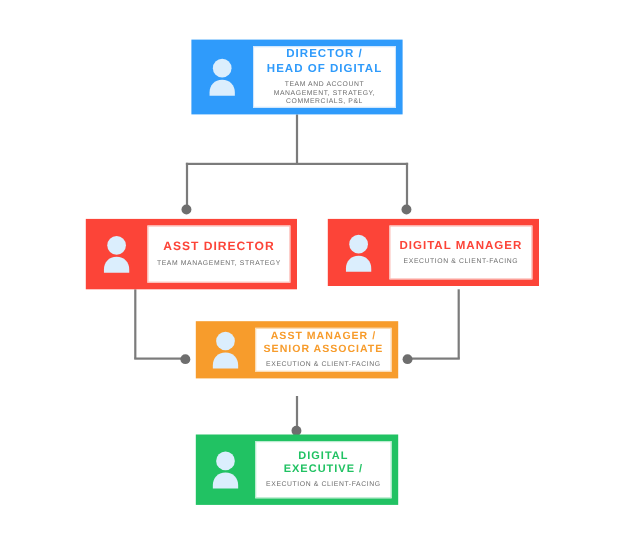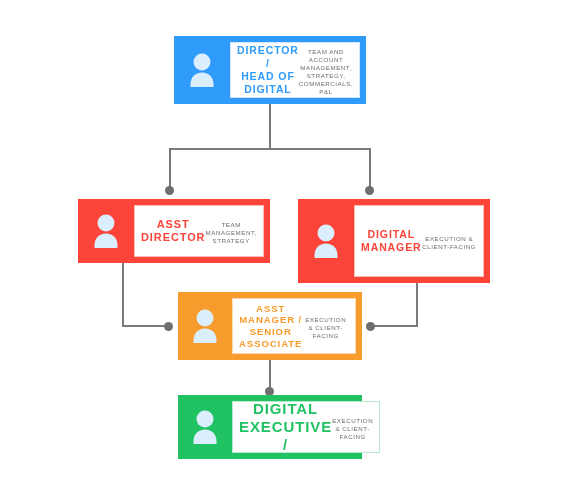--- a/index.html
+++ b/index.html
@@ -46,22 +46,21 @@
     display: flex;
     align-items: center;
     justify-content: center;
     box-sizing: border-box;
   }
   .node-body {
     flex: 1 1 auto;
     background: #ffffff;
     box-sizing: border-box;
     display: flex;
-    flex-direction: row;
-    align-items: center;
+    flex-direction: column;
     justify-content: center;
     text-align: center;
     border-style: solid;
     border-width: 1px;
     margin: 6px 6px 6px 0;
     padding: 4px 6px;
   }
   .node-title {
     font-weight: bold;
     letter-spacing: 0.9px;
@@ -89,44 +88,44 @@
   #node-asst-director {
     left: 78px; top: 199px; width: 192px; height: 64px;
     background: #fc4438;
   }
   #node-asst-director .node-avatar { width: 56px; }
   #node-asst-director .node-body { border-color: #fcbdb7; }
   #node-asst-director .node-title { color: #fc4438; font-size: 11px; }
   #node-asst-director .node-sub { font-size: 6.2px; }
 
   #node-digital-manager {
-    left: 298px; top: 199px; width: 192px; height: 84px;
+    left: 298px; top: 199px; width: 192px; height: 61px;
     background: #fc4438;
   }
   #node-digital-manager .node-avatar { width: 56px; }
   #node-digital-manager .node-body { border-color: #fcbdb7; }
   #node-digital-manager .node-title { color: #fc4438; font-size: 10.5px; }
   #node-digital-manager .node-sub { font-size: 6.2px; }
 
   #node-asst-manager {
-    left: 178px; top: 292px; width: 184px; height: 68px;
+    left: 178px; top: 292px; width: 184px; height: 52px;
     background: #f79c2c;
   }
   #node-asst-manager .node-avatar { width: 54px; }
   #node-asst-manager .node-body { border-color: #fbd9ad; }
   #node-asst-manager .node-title { color: #f79c2c; font-size: 9.6px; }
   #node-asst-manager .node-sub { font-size: 6.2px; }
 
   #node-digital-executive {
     left: 178px; top: 395px; width: 184px; height: 64px;
     background: #21c263;
   }
   #node-digital-executive .node-avatar { width: 54px; }
   #node-digital-executive .node-body { border-color: #b5ebcc; }
-  #node-digital-executive .node-title { color: #21c263; font-size: 15px; }
+  #node-digital-executive .node-title { color: #21c263; font-size: 10px; }
   #node-digital-executive .node-sub { font-size: 6.2px; }
 
   .avatar-svg { display: block; }
 </style>
 </head>
 <body>
 
 <div id="org-chart">
 
   <div class="conn-v" style="left:269px; top:104px; height:45px;"></div>

